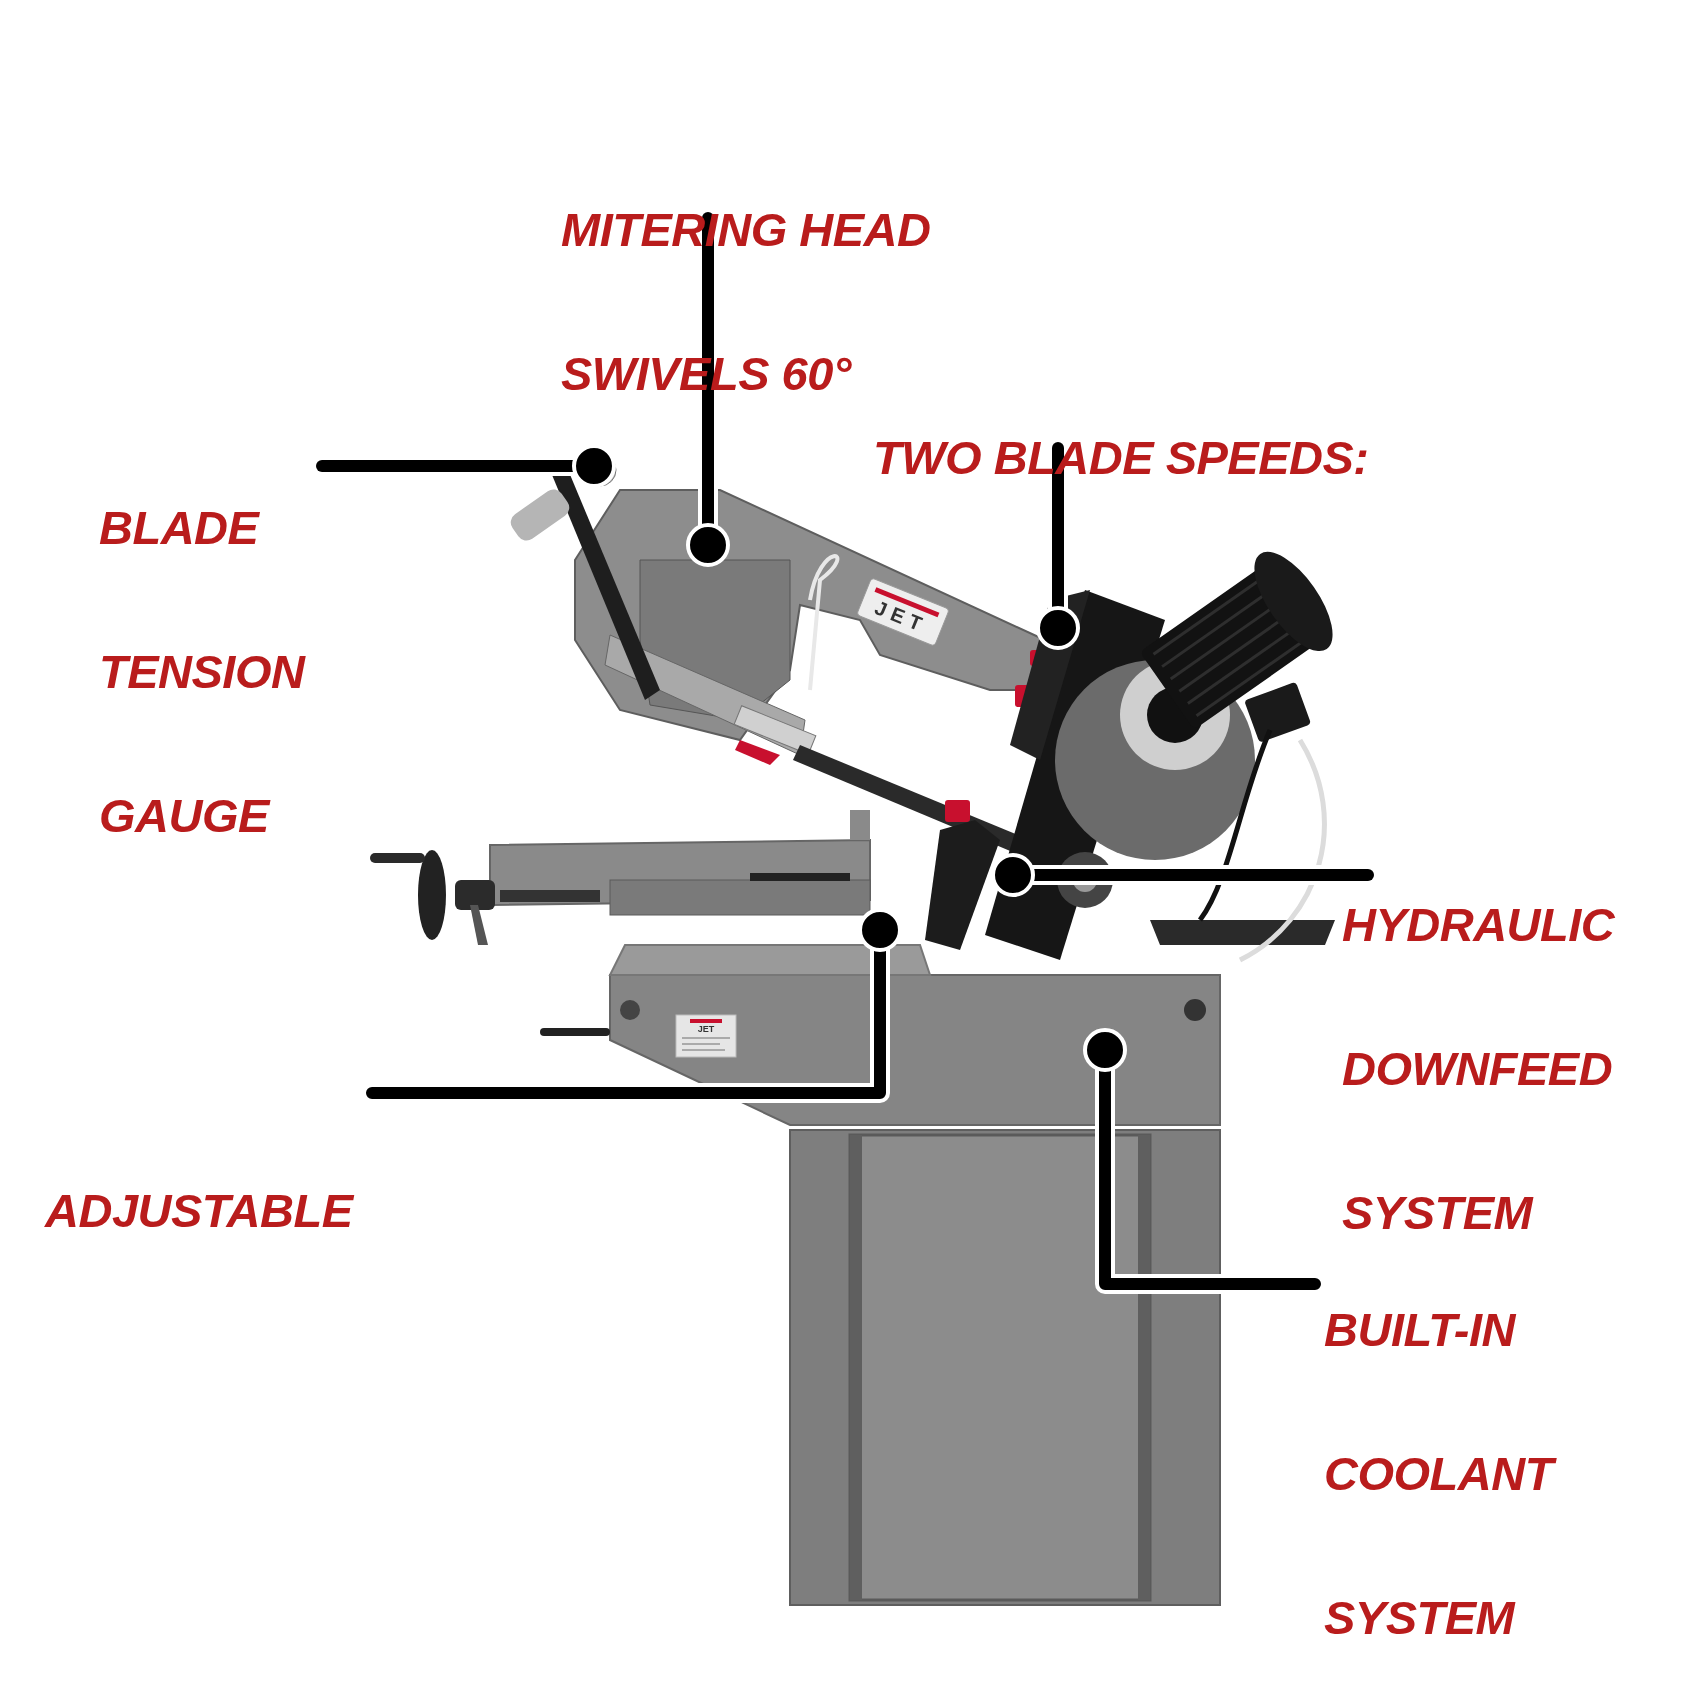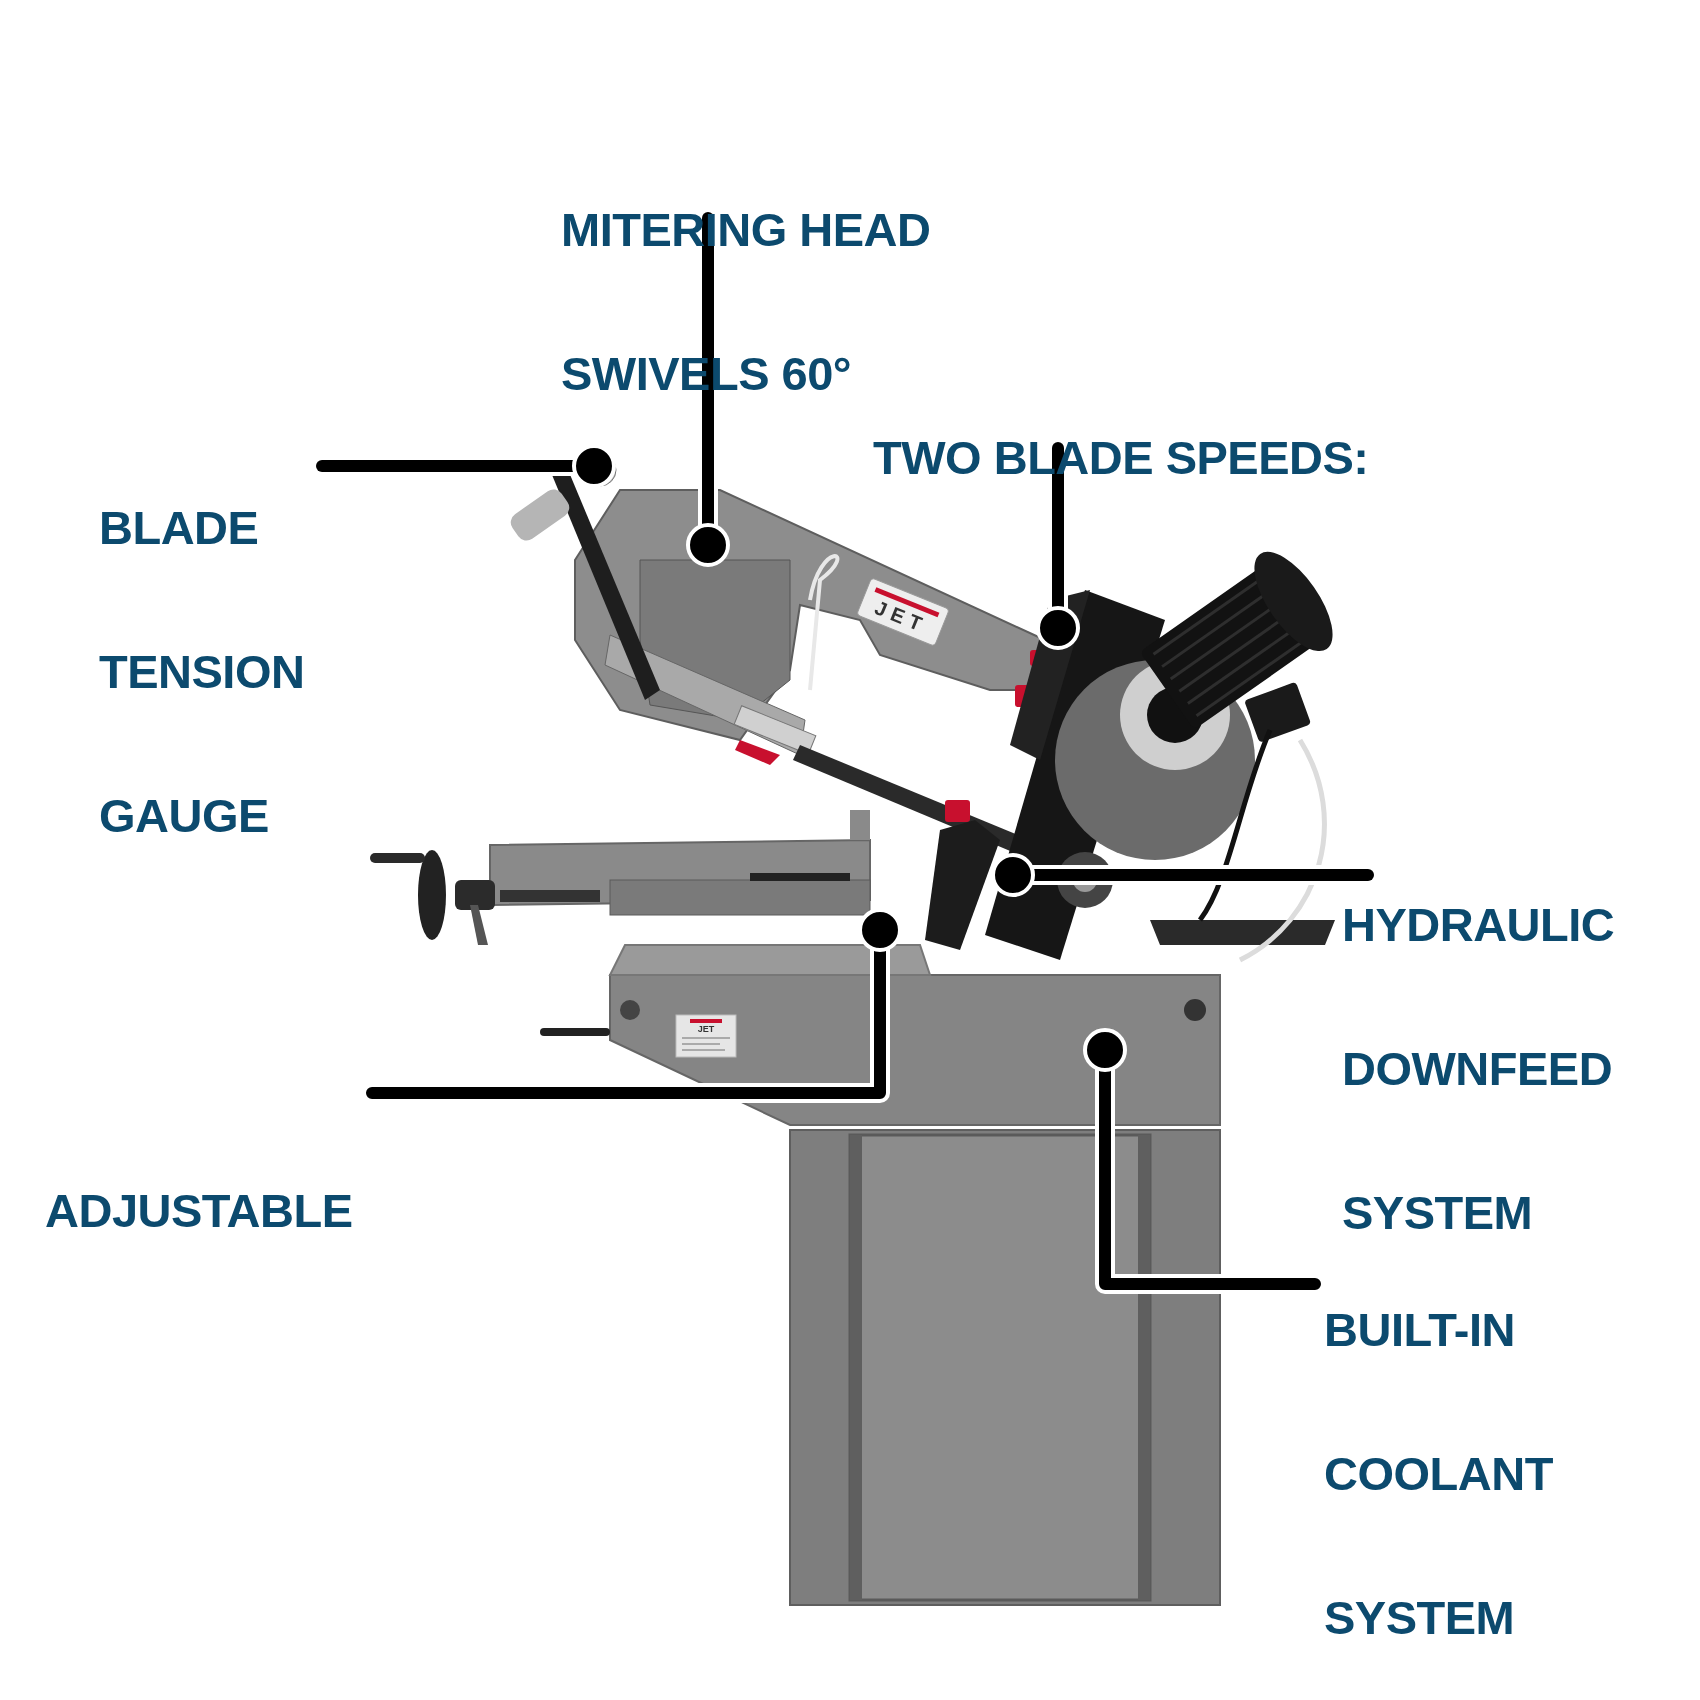--- a/index.html
+++ b/index.html
@@ -1,21 +1,21 @@
 <!DOCTYPE html>
 <html><head>
   <meta charset="utf-8">
   <style>
     html, body { margin: 0; padding: 0; background: #ffffff; }
     body { width: 1700px; height: 1700px; position: relative; overflow: hidden;
            font-family: "Liberation Sans", "DejaVu Sans", sans-serif; }
     .stage { position: absolute; left: 0; top: 0; width: 1700px; height: 1700px; }
     svg.machine { position: absolute; left: 0; top: 0; width: 1700px; height: 1700px; }
-    .label { position: absolute; color: #0c4a6e; font-weight: 700; font-size: 47px;
-             line-height: 48px; letter-spacing: -0.5px; white-space: pre; text-transform: uppercase; }
+    .label { position: absolute; color: #b91c1c; font-weight: 700; font-size: 47px;
+             line-height: 48px; letter-spacing: -0.5px; white-space: pre; text-transform: uppercase; font-style: italic; }
     .label span { display: block; }
   </style>
 </head>
 <body>
 
 <div class="stage">
 
   <svg class="machine" viewBox="0 0 1700 1700">
 
     <g>

